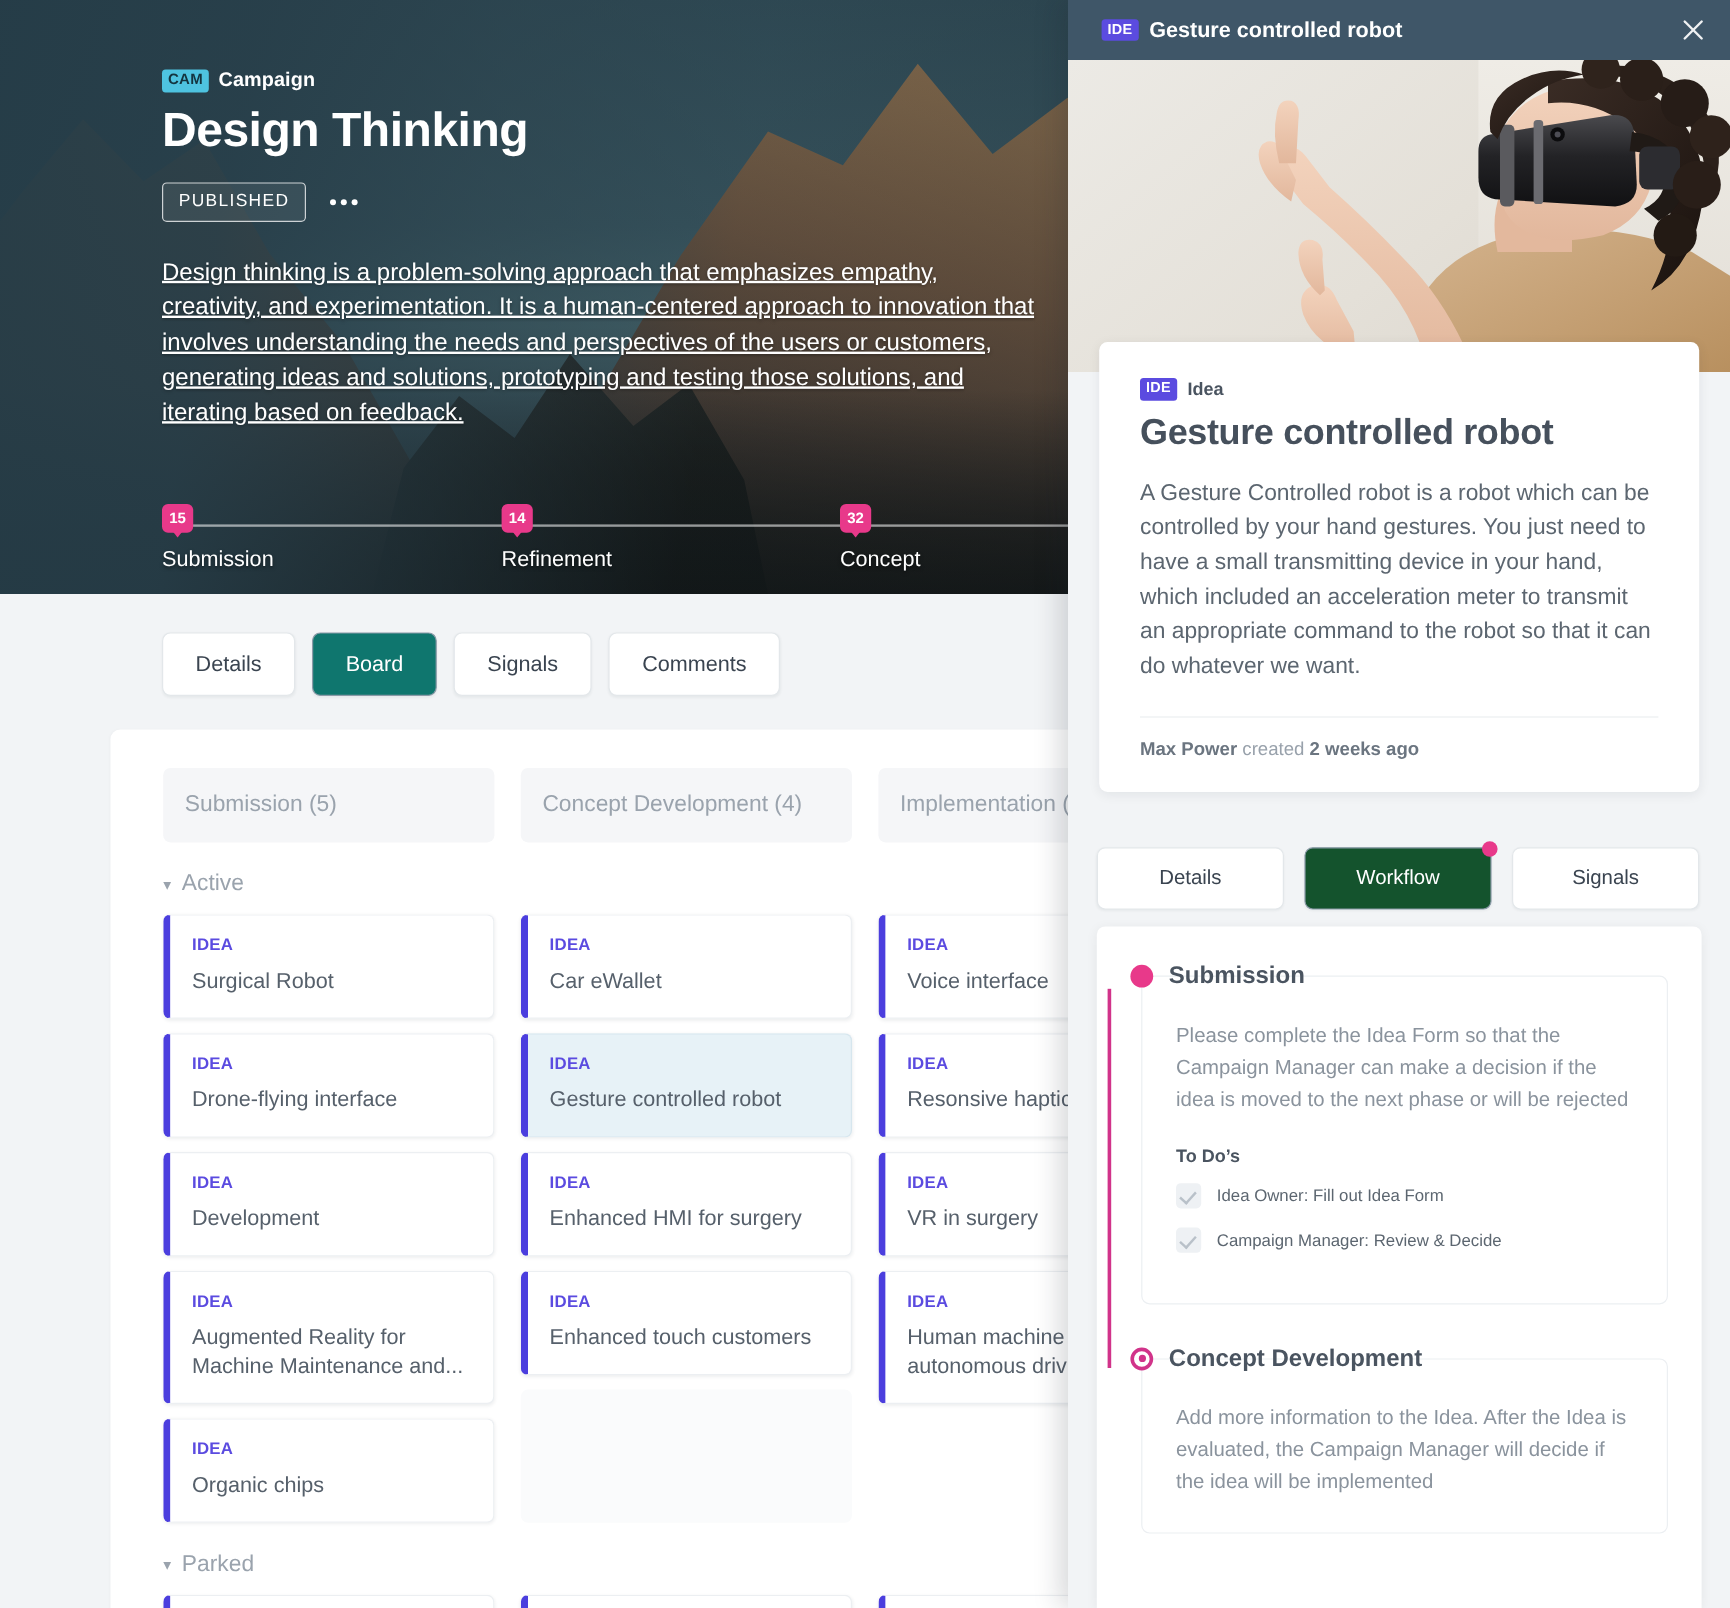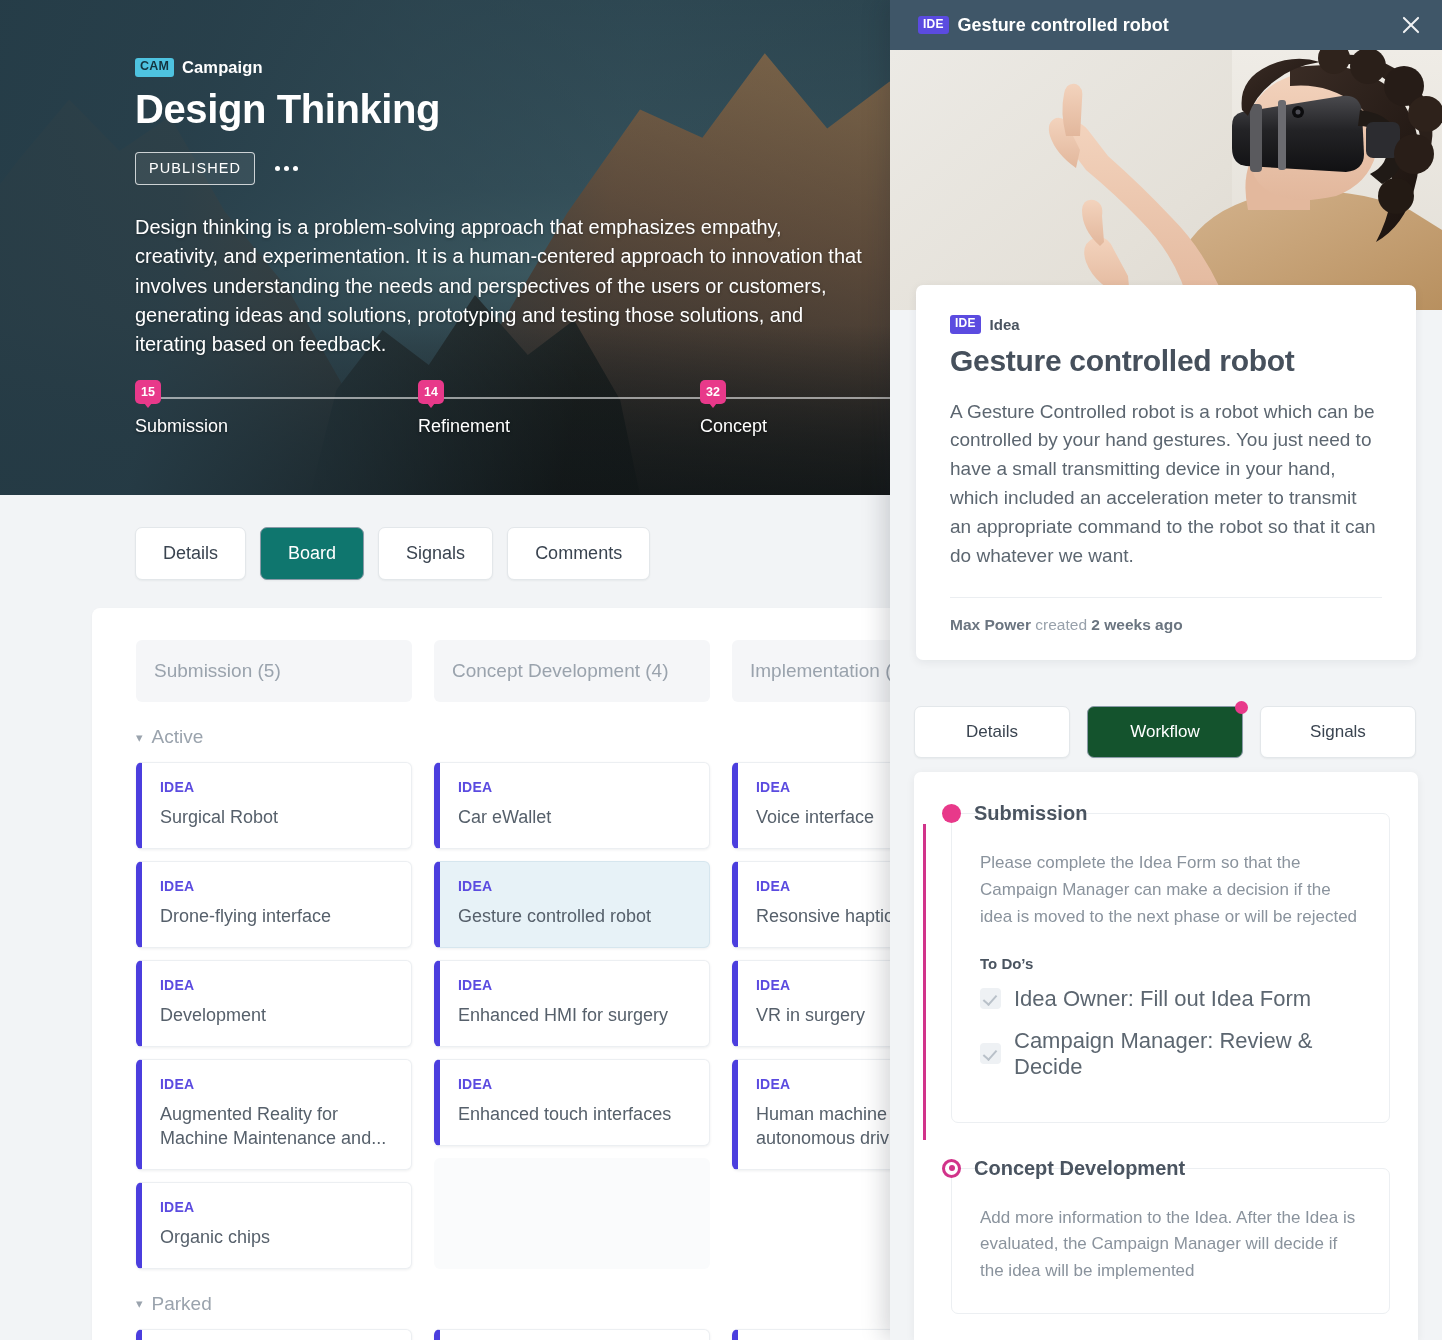--- a/index.html
+++ b/index.html
@@ -80,22 +80,23 @@
     border: 1px solid rgba(255,255,255,.75);
     border-radius: 4px;
     padding: 7px 13px 8px;
     font-size: 14.5px; letter-spacing: 1.1px;
     color: #ffffff; background: rgba(255,255,255,.07);
   }
   .dots { display: flex; gap: 4px; padding: 6px 2px; cursor: pointer; }
   .dots i { width: 5px; height: 5px; border-radius: 50%; background: #ffffff; display: block; }
   .hero-desc {
     font-size: 20px; line-height: 1.47; color: #ffffff;
-    width: 730px; margin-bottom: 20px;
+    width: 730px; margin-bottom: 60px;
     text-shadow: 0 1px 3px rgba(0,0,0,.35);
+    text-decoration: underline;
   }
   
   .timeline { position: relative; width: 750px; height: 70px; }
   .timeline-rail {
     position: absolute; left: 8px; top: 17px; width: 760px; height: 2px;
     background: rgba(255,255,255,.55);
   }
   .tl-node { position: absolute; top: 0; }
   .tl-badge {
     position: relative;
@@ -247,21 +248,21 @@
   .todo-head { font-size: 15px; font-weight: bold; color: #4a5460; margin: 24px 0 14px; }
   .todo { display: flex; align-items: center; gap: 13px; margin-bottom: 16px; }
   .cbox {
     width: 21px; height: 21px; border-radius: 4px; background: #eef1f4;
     flex: 0 0 21px; position: relative;
   }
   .cbox:after {
     content: ""; position: absolute; left: 6px; top: 4px; width: 6px; height: 11px;
     border: solid #b9c1c9; border-width: 0 2px 2px 0; transform: rotate(42deg);
   }
-  .todo-label { font-size: 22px; color: #5c6670; }
+  .todo-label { font-size: 14px; color: #5c6670; }
   .connector { position: absolute; left: 9px; width: 3px; background: #d1338a; z-index: 1; }
 </style>
 </head>
 <body>
 
 <div class="root">
 
   <div class="main">
 
     <div class="hero">
@@ -367,21 +368,21 @@
           <div class="card selected">
             <div class="card-kind">IDEA</div>
             <div class="card-title">Gesture controlled robot</div>
           </div>
           <div class="card">
             <div class="card-kind">IDEA</div>
             <div class="card-title">Enhanced HMI for surgery</div>
           </div>
           <div class="card">
             <div class="card-kind">IDEA</div>
-            <div class="card-title">Enhanced touch interfaces</div>
+            <div class="card-title">Enhanced touch customers</div>
           </div>
           <div class="col-filler"></div>
         </div>
 
         <div class="cards-col">
           <div class="card">
             <div class="card-kind">IDEA</div>
             <div class="card-title">Voice interface</div>
           </div>
           <div class="card">

